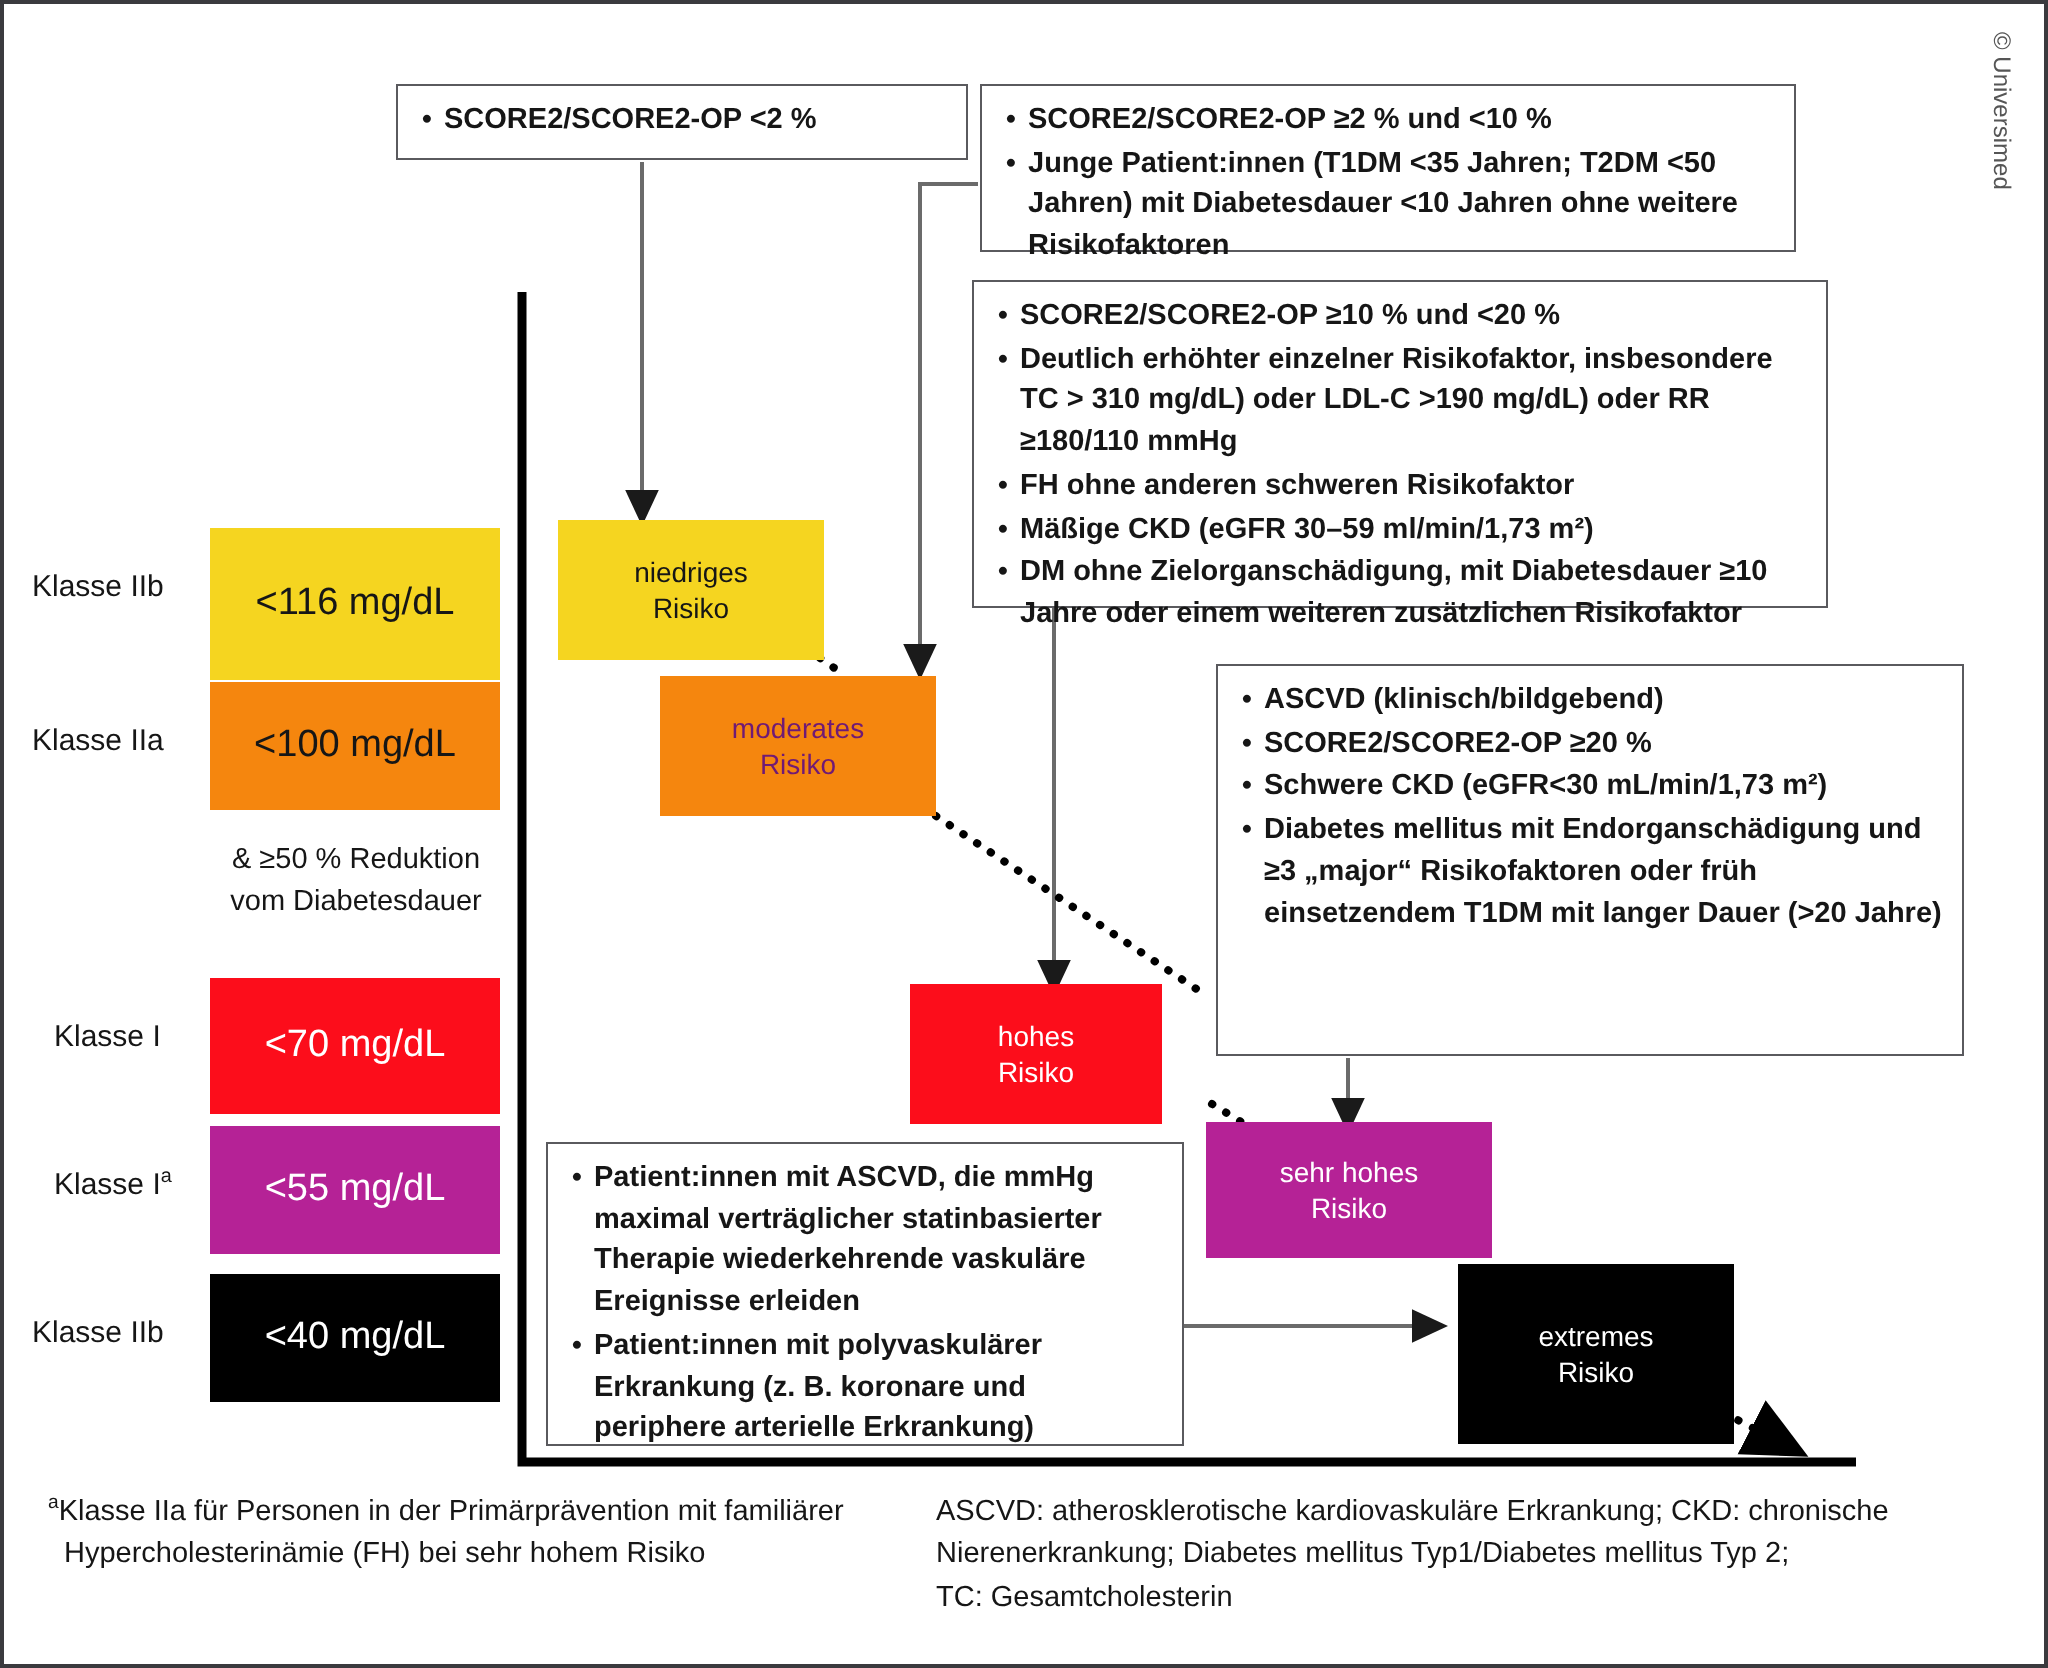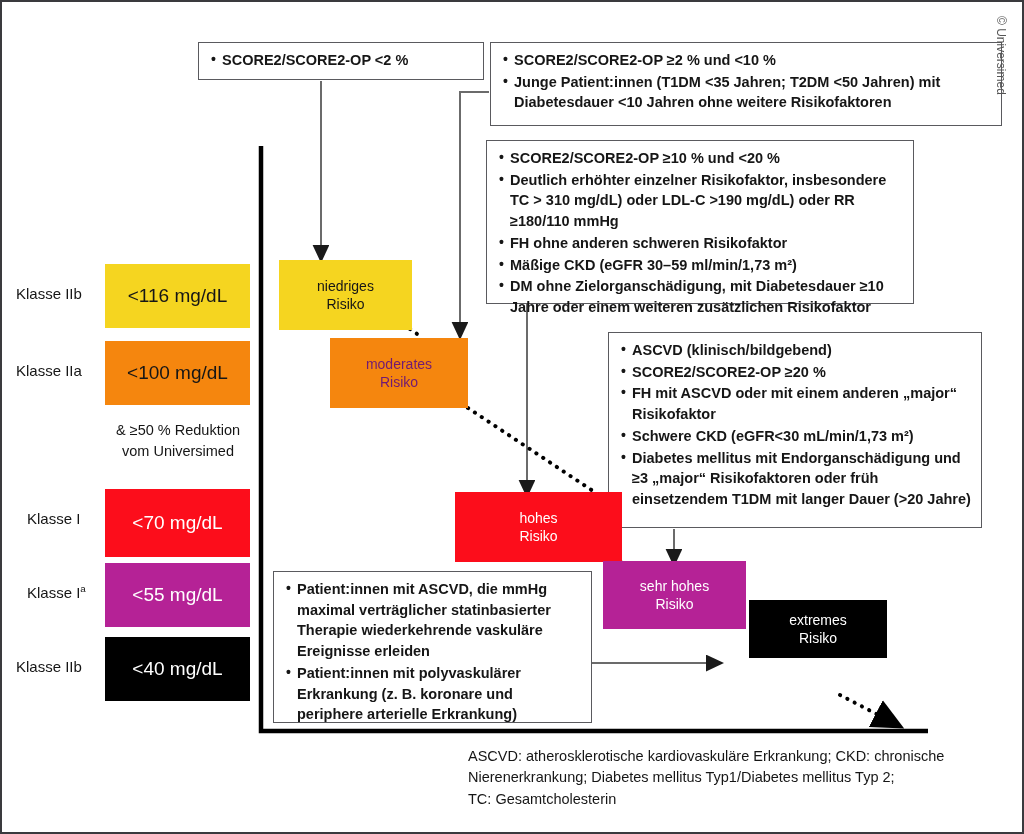--- a/index.html
+++ b/index.html
@@ -129,42 +129,41 @@
     <path d="M604,550 L722,622" fill="none" stroke="#000" stroke-width="4" stroke-linecap="round" stroke-dasharray="0.2 8"></path>
     <path d="M838,693 L888,719" fill="none" stroke="#000" stroke-width="4" stroke-linecap="round" stroke-dasharray="0.2 8" marker-end="url(#arrowDot)"></path>
   </svg>
 
   <div class="crit-box" style="left:196px;top:40px;width:286px;height:38px;display:flex;align-items:center;">
     <ul>
       <li>SCORE2/SCORE2-OP &lt;2 %</li>
     </ul>
   </div>
 
-  <div class="crit-box" style="left:488px;top:40px;width:512px;height:84px;">
+  <div class="crit-box" style="left:488px;top:40px;width:408px;height:84px;">
     <ul>
       <li>SCORE2/SCORE2-OP ≥2 % und &lt;10 %</li>
       <li>Junge Patient:innen (T1DM &lt;35 Jahren; T2DM &lt;50 Jahren) mit Diabetesdauer &lt;10 Jahren ohne weitere Risikofaktoren</li>
     </ul>
   </div>
 
   <div class="crit-box" style="left:484px;top:138px;width:428px;height:164px;">
     <ul>
       <li>SCORE2/SCORE2-OP ≥10 % und &lt;20 %</li>
       <li>Deutlich erhöhter einzelner Risikofaktor, insbesondere TC &gt; 310 mg/dL) oder LDL-C &gt;190 mg/dL) oder RR ≥180/110 mmHg</li>
       <li>FH ohne anderen schweren Risikofaktor</li>
       <li>Mäßige CKD (eGFR 30–59 ml/min/1,73 m²)</li>
       <li>DM ohne Zielorganschädigung, mit Diabetesdauer ≥10 Jahre oder einem weiteren zusätzlichen Risikofaktor</li>
     </ul>
   </div>
 
   <div class="crit-box" style="left:606px;top:330px;width:374px;height:196px;">
     <ul>
       <li>ASCVD (klinisch/bildgebend)</li>
       <li>SCORE2/SCORE2-OP ≥20 %</li>
-      <li>FH mit ASCVD oder mit einem anderen „major“ Risikofaktor</li>
       <li>Schwere CKD (eGFR&lt;30 mL/min/1,73 m²)</li>
       <li>Diabetes mellitus mit Endorganschädigung und ≥3 „major“ Risikofaktoren oder früh einsetzendem T1DM mit langer Dauer (&gt;20 Jahre)</li>
     </ul>
   </div>
 
   <div class="crit-box" style="left:271px;top:569px;width:319px;height:152px;">
     <ul>
       <li>Patient:innen mit ASCVD, die mmHg maximal verträglicher statinbasierter Therapie wiederkehrende vaskuläre Ereignisse erleiden</li>
       <li>Patient:innen mit polyvaskulärer Erkrankung (z. B. koronare und periphere arterielle Erkrankung)</li>
     </ul>
@@ -173,52 +172,52 @@
   <div class="risk-box" style="left:277px;top:258px;width:133px;height:70px;background:#F5D520;color:#161616;">
     <span>niedriges</span>
     <span>Risiko</span>
   </div>
 
   <div class="risk-box" style="left:328px;top:336px;width:138px;height:70px;background:#F5860E;color:#701a75;">
     <span>moderates</span>
     <span>Risiko</span>
   </div>
 
-  <div class="risk-box" style="left:453px;top:490px;width:167px;height:70px;background:#FC0D1B;color:#ffffff;">
+  <div class="risk-box" style="left:453px;top:490px;width:126px;height:70px;background:#FC0D1B;color:#ffffff;">
     <span>hohes</span>
     <span>Risiko</span>
   </div>
 
   <div class="risk-box" style="left:601px;top:559px;width:143px;height:68px;background:#B52296;color:#ffffff;">
     <span>sehr hohes</span>
     <span>Risiko</span>
   </div>
 
-  <div class="risk-box" style="left:727px;top:598px;width:138px;height:58px;background:#000000;color:#ffffff;margin-left:20px;">
+  <div class="risk-box" style="left:727px;top:630px;width:138px;height:90px;background:#000000;color:#ffffff;">
     <span>extremes</span>
     <span>Risiko</span>
   </div>
 
   <div class="klasse-label" style="left:14px;top:283px;">
     <span>Klasse IIb</span>
   </div>
-  <div class="ldl-box" style="left:103px;top:262px;width:145px;height:64px;background:#F5D520;color:#161616;justify-content:center;">
+  <div class="ldl-box" style="left:103px;top:262px;width:145px;height:76px;background:#F5D520;color:#161616;justify-content:center;">
     <span>&lt;116 mg/dL</span>
   </div>
 
   <div class="klasse-label" style="left:14px;top:360px;">
     <span>Klasse IIa</span>
   </div>
   <div class="ldl-box" style="left:103px;top:339px;width:145px;height:64px;background:#F5860E;color:#161616;">
     <span>&lt;100 mg/dL</span>
   </div>
 
   <div class="sub-note" style="left:93px;top:418px;width:166px;">
     <div>&amp; ≥50 % Reduktion</div>
-    <div>vom Universimed</div>
+    <div>vom Diabetesdauer</div>
   </div>
 
   <div class="klasse-label" style="left:25px;top:508px;">
     <span>Klasse I</span>
   </div>
   <div class="ldl-box" style="left:103px;top:487px;width:145px;height:68px;background:#FC0D1B;color:#ffffff;">
     <span>&lt;70 mg/dL</span>
   </div>
 
   <div class="klasse-label" style="left:25px;top:582px;">
@@ -228,20 +227,26 @@
     <span>&lt;55 mg/dL</span>
   </div>
 
   <div class="klasse-label" style="left:14px;top:656px;">
     <span>Klasse IIb</span>
   </div>
   <div class="ldl-box" style="left:103px;top:635px;width:145px;height:64px;background:#000000;color:#ffffff;">
     <span>&lt;40 mg/dL</span>
   </div>
 
+  <div class="footnote" style="left:22px;top:744px;width:440px;">
+    <div>
+      <span class="sup">a</span><span>Klasse IIa für Personen in der Primärprävention mit familiärer</span>
+    </div>
+    <div style="padding-left:8px;">Hypercholesterinämie (FH) bei sehr hohem Risiko</div>
+  </div>
 
   <div class="footnote" style="left:466px;top:744px;width:520px;">
     <div>ASCVD: atherosklerotische kardiovaskuläre Erkrankung; CKD: chronische</div>
     <div>Nierenerkrankung; Diabetes mellitus Typ1/Diabetes mellitus Typ 2;</div>
     <div>TC: Gesamtcholesterin</div>
   </div>
 
   <div class="copyright" style="left:1006px;top:14px;">© Universimed</div>
 
 </div>

